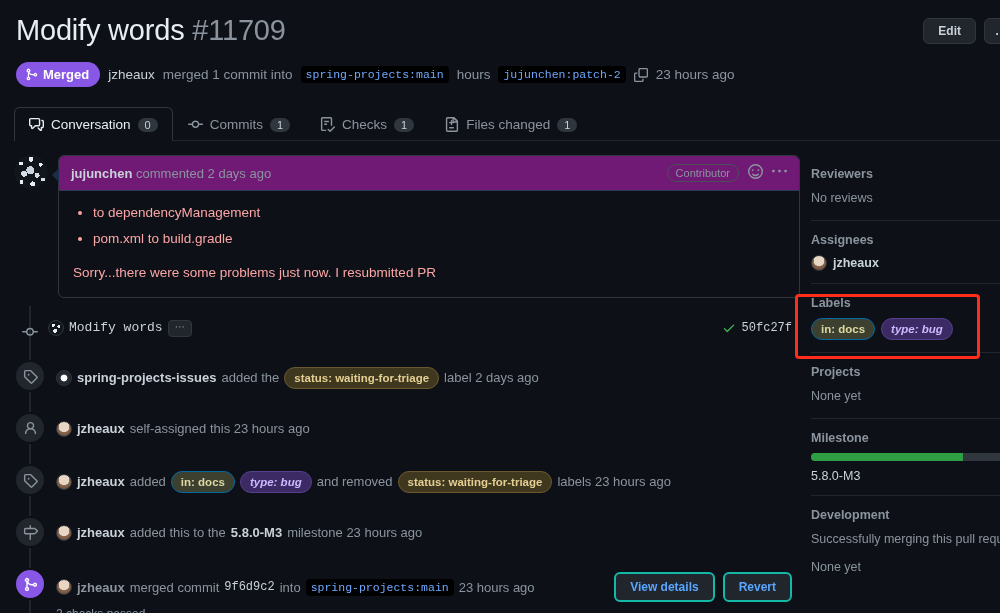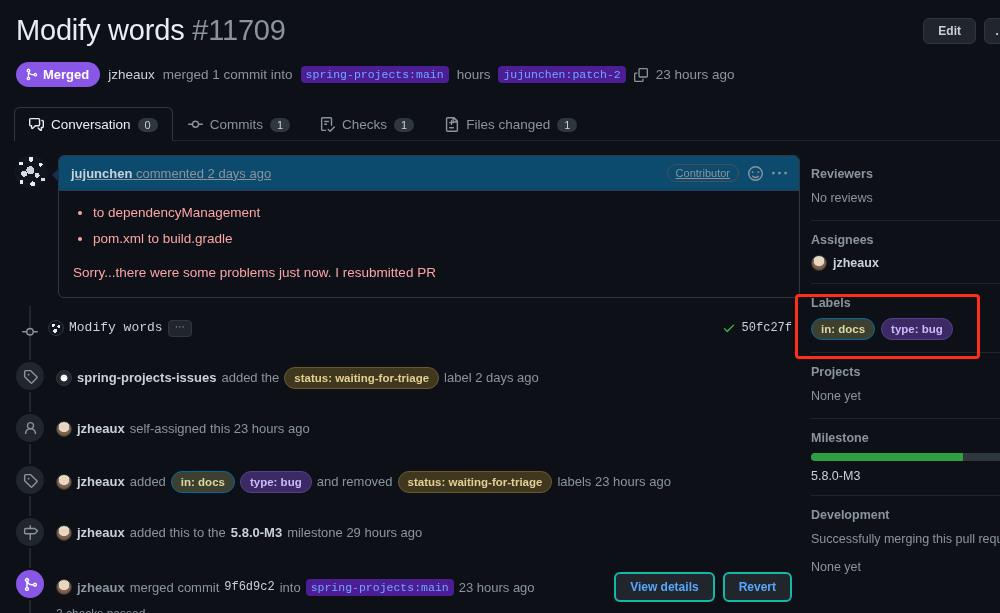--- a/index.html
+++ b/index.html
@@ -41,21 +41,21 @@
   }
   .state-badge {
     display: inline-flex; align-items: center; gap: 5px;
     background: #8957e5; color: #fff;
     border-radius: 14px; padding: 5px 11px 5px 9px;
     font-size: 13px; font-weight: bold;
   }
   .state-badge svg { display: block; }
   .user-strong { color: #c9d1d9; }
   .branch-chip {
-    background: #4c1d95; color: #6fa8ff;
+    background: #000000; color: #6fa8ff;
     border-radius: 4px; padding: 2px 5px;
     font-family: "Liberation Mono", monospace; font-size: 11.5px;
   }
   .copy-icon { color: #8b949e; display: inline-flex; align-items: center; }
 
   
   .tabs {
     display: flex; align-items: flex-end;
     margin: 16px 0 0 14px; border-bottom: 1px solid #21262d;
     padding-right: 14px; height: 38px;
@@ -125,27 +125,27 @@
     flex: 1; border: 1px solid #30363d; border-radius: 6px;
     background: #0d1117; position: relative;
   }
   .comment-box::before {
     content: ""; position: absolute; left: -7px; top: 12px;
     width: 0; height: 0;
     border-top: 7px solid transparent; border-bottom: 7px solid transparent;
     border-right: 7px solid #1c2d4a;
   }
   .comment-head {
-    background: #0c4a6e; border-bottom: 1px solid #2b3a57;
+    background: #701a75; border-bottom: 1px solid #2b3a57;
     border-radius: 5px 5px 0 0;
     padding: 8px 12px; display: flex; align-items: center;
-    font-size: 13px; color: #8b949e; text-decoration: underline;
+    font-size: 13px; color: #8b949e;
   }
   .comment-head .author { color: #c9d1d9; font-weight: bold; }
-  .head-right { margin-left: auto; display: flex; align-items: center; gap: 9px; }
+  .head-right { margin-left: auto; display: flex; gap: 9px; }
   .assoc-badge {
     border: 1px solid #484f58; border-radius: 12px;
     padding: 2px 8px; font-size: 11px; color: #8b949e;
   }
   .icon-btn { color: #8b949e; cursor: pointer; display: inline-flex; }
   .comment-body { padding: 10px 14px 14px 14px; font-size: 13.5px; color: #fca5a5; }
   .comment-body ul { margin: 2px 0 0 20px; }
   .comment-body li { margin-bottom: 5px; line-height: 1.5; }
   .comment-body p { margin-top: 14px; line-height: 1.5; }
 
@@ -191,21 +191,21 @@
     margin-left: auto; display: flex; align-items: center; gap: 6px;
     padding-right: 8px;
   }
 
   .lbl {
     display: inline-block; border-radius: 11px;
     padding: 2px 9px; font-size: 11.5px; font-weight: bold;
     line-height: 16px; white-space: nowrap;
   }
   .lbl-docs { background: #3d3f2f; color: #ddd9a3; border: 1px solid #0369a1; }
-  .lbl-bug { background: #3b2a63; color: #cbb8ff; border: 1px solid #54408c; }
+  .lbl-bug { background: #3b2a63; color: #cbb8ff; border: 1px solid #54408c; font-style: italic; }
   .lbl-triage { background: #40371f; color: #e3cf93; border: 1px solid #6b5a2e; }
 
   .merge-block { flex: 1; padding-top: 4px; }
   .merge-line {
     display: flex; align-items: center; flex-wrap: wrap; gap: 5px;
     font-size: 13px; color: #8b949e;
   }
   .checks-passed { font-size: 12px; color: #8b949e; margin-top: 5px; }
   .merge-actions {
     margin-left: auto; display: flex; gap: 8px; padding-right: 8px;
@@ -429,21 +429,21 @@
           <div class="tl-badge">
             <svg width="15" height="15" viewBox="0 0 16 16" fill="currentColor">
               <path d="M7.75 0a.75.75 0 0 1 .75.75V3h3.634c.414 0 .814.147 1.13.414l2.07 1.75a1.75 1.75 0 0 1 0 2.672l-2.07 1.75a1.75 1.75 0 0 1-1.13.414H8.5v5.25a.75.75 0 0 1-1.5 0V10H2.75A1.75 1.75 0 0 1 1 8.25v-3.5C1 3.784 1.784 3 2.75 3H7V.75A.75.75 0 0 1 7.75 0ZM2.5 4.75v3.5c0 .138.112.25.25.25h9.384a.25.25 0 0 0 .161-.059l2.07-1.75a.25.25 0 0 0 0-.382l-2.07-1.75a.25.25 0 0 0-.161-.059H2.75a.25.25 0 0 0-.25.25Z"></path>
             </svg>
           </div>
           <div class="tl-text">
             <span class="mini-av"></span>
             <b>jzheaux</b>
             <span>added this to the</span>
             <b>5.8.0-M3</b>
-            <span>milestone 29 hours ago</span>
+            <span>milestone 23 hours ago</span>
           </div>
         </div>
 
         <div class="tl-item">
           <div class="tl-badge merged">
             <svg width="15" height="15" viewBox="0 0 16 16" fill="currentColor">
               <path d="M5.45 5.154A4.25 4.25 0 0 0 9.25 7.5h1.378a2.251 2.251 0 1 1 0 1.5H9.25A5.734 5.734 0 0 1 5 7.123v3.505a2.25 2.25 0 1 1-1.5 0V5.372a2.25 2.25 0 1 1 1.95-.218ZM4.25 13.5a.75.75 0 1 0 0-1.5.75.75 0 0 0 0 1.5Zm8.5-4.5a.75.75 0 1 0 0-1.5.75.75 0 0 0 0 1.5ZM5 3.25a.75.75 0 1 0-1.5 0 .75.75 0 0 0 1.5 0Z"></path>
             </svg>
           </div>
           <div class="merge-block">

